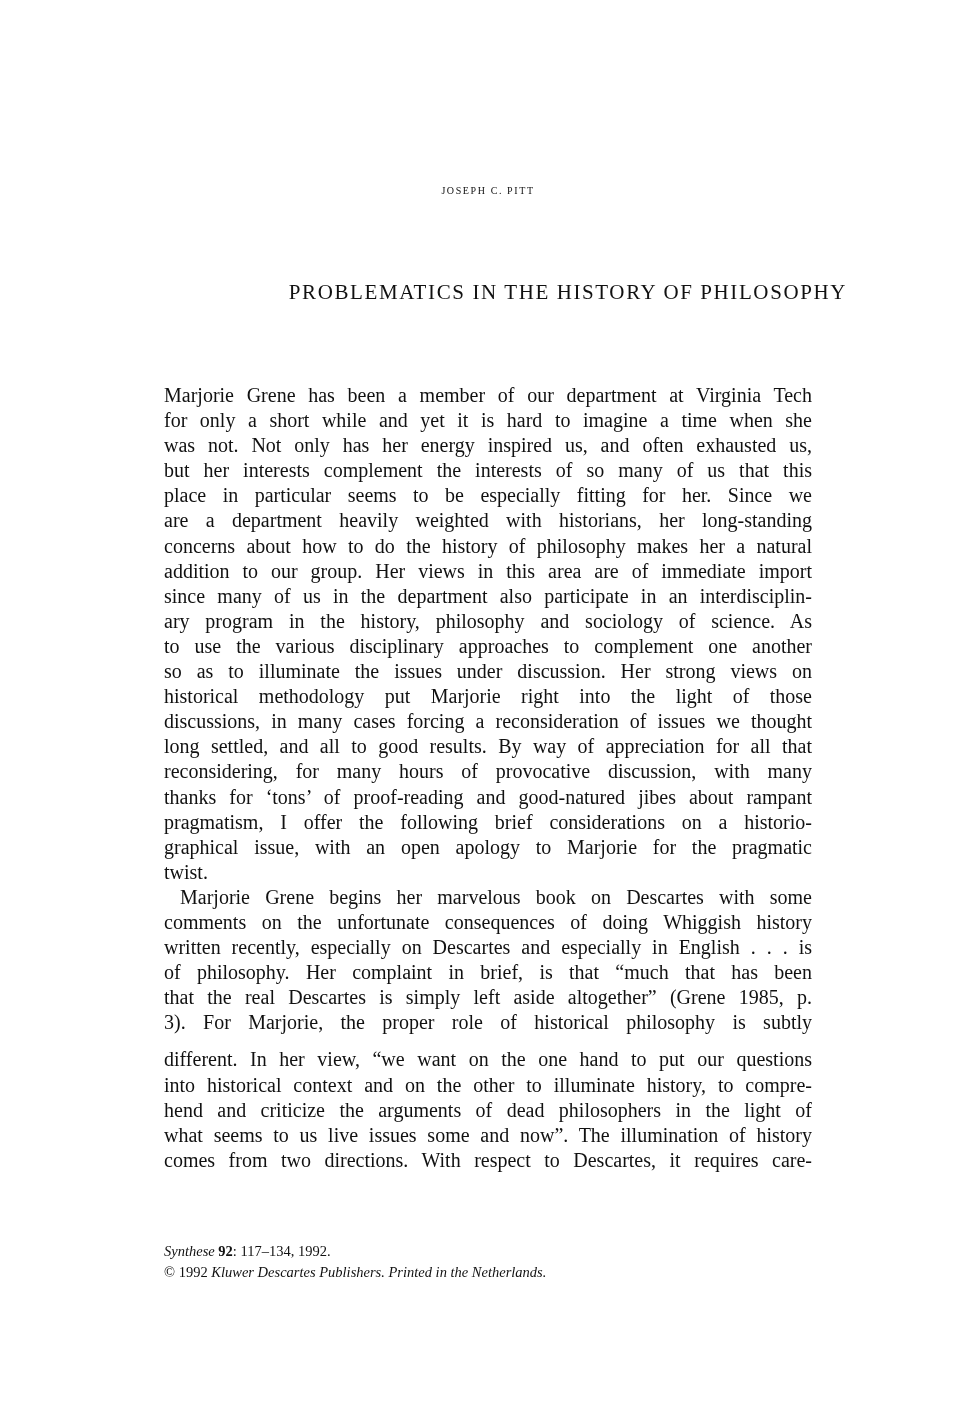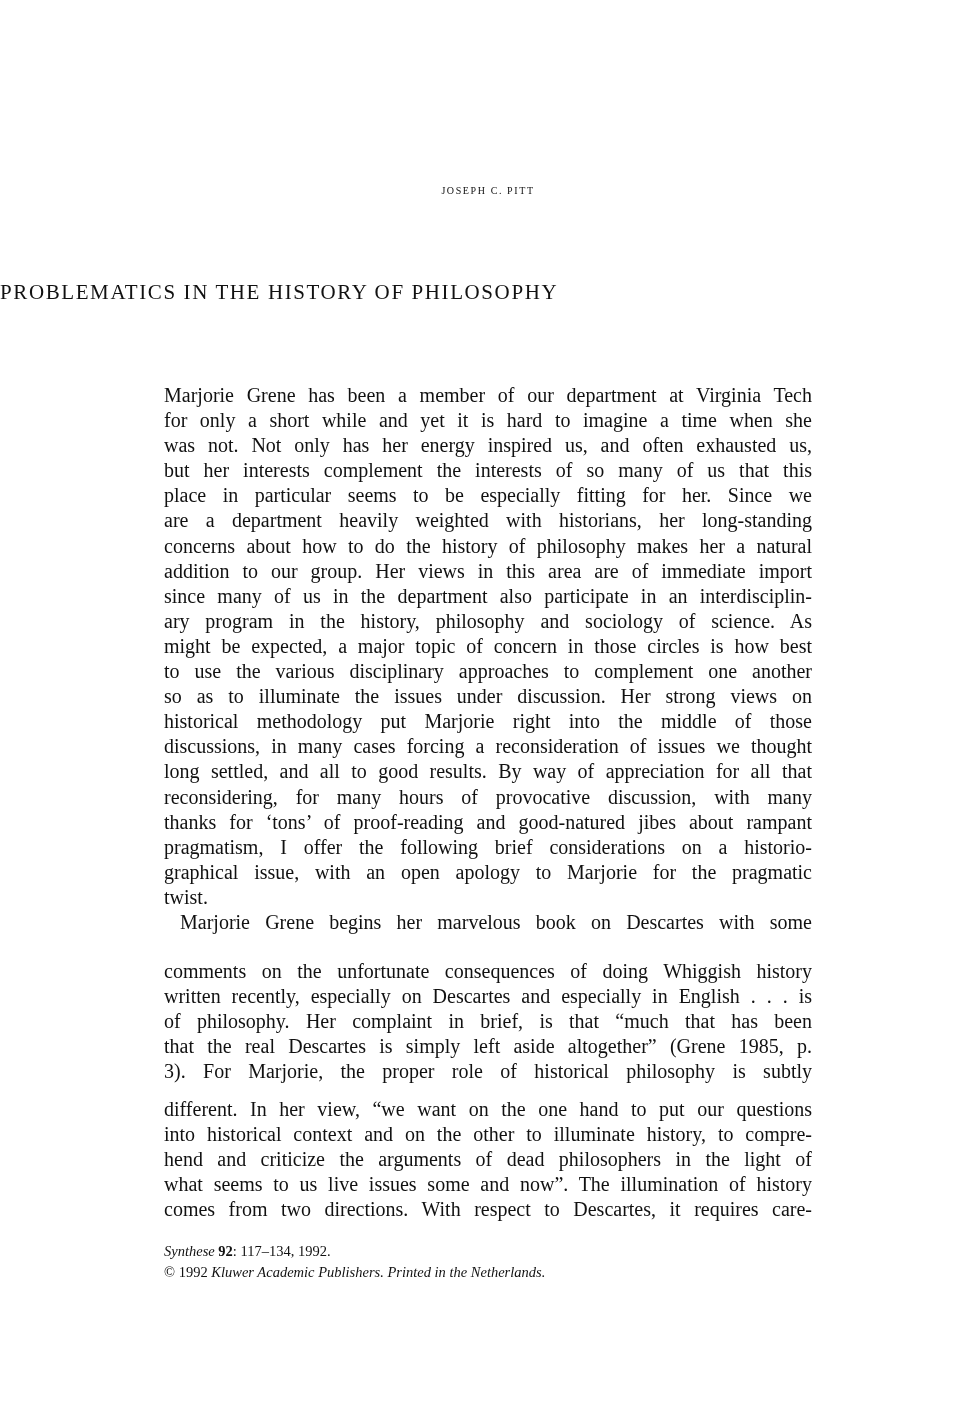--- a/index.html
+++ b/index.html
@@ -22,21 +22,21 @@
       width: 976px;
       text-align: center;
       font-size: 10px;
       letter-spacing: 1.6px;
     }
     .title {
       position: absolute;
       top: 280px;
       left: 0;
       width: 847px;
-      text-align: left;
+      text-align: right;
       font-size: 21px;
       letter-spacing: 1.6px;
     }
     .body-text {
       position: absolute;
       top: 383px;
       left: 164px;
       width: 648px;
     }
     .line {
@@ -78,51 +78,50 @@
     <div class="line" style="white-space: normal; font-family: Liberation Serif, serif;">Marjorie Grene has been a member of our department at Virginia Tech</div>
     <div class="line" style="white-space: normal;">for only a short while and yet it is hard to imagine a time when she</div>
     <div class="line" style="white-space: normal;">was not. Not only has her energy inspired us, and often exhausted us,</div>
     <div class="line" style="white-space: normal;">but her interests complement the interests of so many of us that this</div>
     <div class="line" style="white-space: normal;">place in particular seems to be especially fitting for her. Since we</div>
     <div class="line" style="white-space: normal;">are a department heavily weighted with historians, her long-standing</div>
     <div class="line" style="white-space: normal;">concerns about how to do the history of philosophy makes her a natural</div>
     <div class="line" style="white-space: normal;">addition to our group. Her views in this area are of immediate import</div>
     <div class="line" style="white-space: normal;">since many of us in the department also participate in an interdisciplin-</div>
     <div class="line" style="white-space: normal;">ary program in the history, philosophy and sociology of science. As</div>
-    <div class="line" style="white-space: normal;">might be expected, a major topic of concern in those circles is how best</div>
     <div class="line" style="white-space: normal;">to use the various disciplinary approaches to complement one another</div>
     <div class="line" style="white-space: normal;">so as to illuminate the issues under discussion. Her strong views on</div>
-    <div class="line" style="white-space: normal;">historical methodology put Marjorie right into the middle of those</div>
+    <div class="line" style="white-space: normal;">historical methodology put Marjorie right into the light of those</div>
     <div class="line" style="white-space: normal;">discussions, in many cases forcing a reconsideration of issues we thought</div>
     <div class="line" style="white-space: normal;">long settled, and all to good results. By way of appreciation for all that</div>
     <div class="line" style="white-space: normal;">reconsidering, for many hours of provocative discussion, with many</div>
     <div class="line" style="white-space: normal;">thanks for ‘tons’ of proof-reading and good-natured jibes about rampant</div>
     <div class="line" style="white-space: normal;">pragmatism, I offer the following brief considerations on a historio-</div>
     <div class="line" style="white-space: normal;">graphical issue, with an open apology to Marjorie for the pragmatic</div>
     <div class="line last" style="white-space: normal;">twist.</div>
   </div>
 
   <div>
     <div class="line indent" style="white-space: normal;">Marjorie Grene begins her marvelous book on Descartes with some</div>
-    <div class="line" style="white-space: normal; margin-top: 24px;">comments on the unfortunate consequences of doing Whiggish history</div>
+    <div class="line" style="white-space: normal;">comments on the unfortunate consequences of doing Whiggish history</div>
     <div class="line" style="white-space: normal;">written recently, especially on Descartes and especially in English . . . is</div>
     <div class="line" style="white-space: normal;">of philosophy. Her complaint in brief, is that “much that has been</div>
     <div class="line" style="white-space: normal;">that the real Descartes is simply left aside altogether” (Grene 1985, p.</div>
     <div class="line" style="white-space: normal;">3). For Marjorie, the proper role of historical philosophy is subtly</div>
     <div class="line" style="white-space: normal; margin-top: 12px;">different. In her view, “we want on the one hand to put our questions</div>
     <div class="line" style="white-space: normal;">into historical context and on the other to illuminate history, to compre-</div>
     <div class="line" style="white-space: normal;">hend and criticize the arguments of dead philosophers in the light of</div>
     <div class="line" style="white-space: normal;">what seems to us live issues some and now”. The illumination of history</div>
     <div class="line" style="white-space: normal;">comes from two directions. With respect to Descartes, it requires care-</div>
   </div>
 </div>
 
 <div class="footer">
   <div>
     <span class="it">Synthese</span>
     <span class="bd">92</span><span>: 117–134, 1992.</span>
   </div>
   <div>
     <span>©</span>
     <span>1992</span>
-    <span class="it">Kluwer Academic Publishers. Printed in the Netherlands.</span>
+    <span class="it">Kluwer Descartes Publishers. Printed in the Netherlands.</span>
   </div>
 </div>
 
 </body></html>

